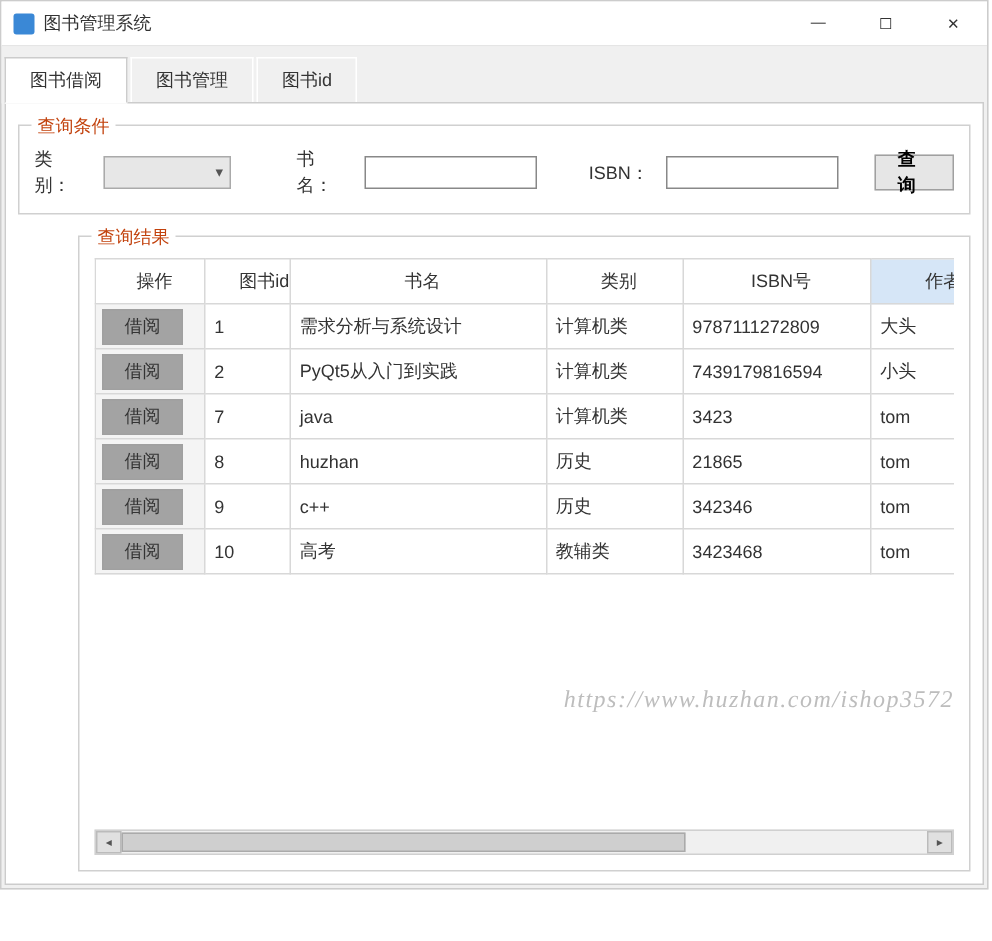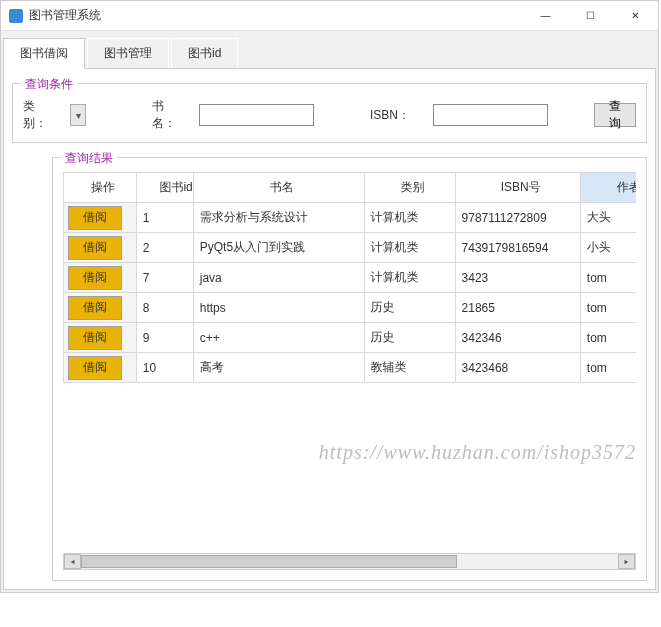--- a/index.html
+++ b/index.html
@@ -84,26 +84,26 @@
     margin-top: 10px;
     padding: 14px 10px 10px 10px;
     position: relative;
   }
   .groupbox-title {
     position: absolute;
     top: -8px;
     left: 8px;
     background: #fff;
     padding: 0 4px;
-    color: #a21caf;
+    color: #c2410c;
   }
   .search-row {
     display: flex;
     align-items: center;
-    gap: 23px;
+    gap: 12px;
   }
   .lbl { color: #333; }
   .combo {
     width: 90px;
     height: 22px;
     border: 1px solid #aaa;
     background: #e7e7e7;
     display: flex;
     align-items: center;
     justify-content: flex-end;
@@ -118,20 +118,21 @@
   }
   .btn {
     height: 24px;
     padding: 0 14px;
     border: 1px solid #a0a0a0;
     background: #e6e6e6;
     display: flex;
     align-items: center;
     justify-content: center;
     cursor: pointer;
+    font-weight: bold;
   }
   .results {
     flex: 1;
     margin-top: 14px;
     display: flex;
     flex-direction: column;
     margin-left: 40px;
   }
   .table-wrap {
     flex: 1;
@@ -152,21 +153,21 @@
     font-weight: normal;
     color: #333;
   }
   th { text-align: center; background: #fff; }
   th.sorted { background: #d6e6f7; }
   .row-btn {
     margin: 2px;
     height: 24px;
     width: 54px;
     border: 1px solid #a0a0a0;
-    background: #eab308;
+    background: #a3a3a3;
     display: flex;
     align-items: center;
     justify-content: center;
     cursor: pointer;
   }
   td.opcell { padding: 0 2px; background: #f4f4f4;}
   .hscroll {
     height: 17px;
     background: #f0f0f0;
     border: 1px solid #d0d0d0;
@@ -190,23 +191,23 @@
     position: absolute;
     left: 0;
     width: 70%;
     height: 13px;
     top: 1px;
     background: #cfcfcf;
     border: 1px solid #aaa;
   }
   .watermark {
     position: absolute;
-    bottom: 116px;
+    bottom: 104px;
     right: 10px;
-    font-size: 20px;
+    font-size: 16px;
     color: #bdbdbd;
     font-style: italic;
     font-family: Georgia, serif;
     pointer-events: none;
     letter-spacing: 1px;
   }
   .col-op { width: 64px; }
   .col-id { width: 50px; text-align: right; }
   .col-name { width: 150px; text-align: center; }
   .col-cat { width: 80px; }
@@ -299,21 +300,21 @@
                 <td>计算机类</td>
                 <td>3423</td>
                 <td>tom</td>
                 <td>苏家屯</td>
               </tr>
               <tr>
                 <td class="opcell">
                   <div class="row-btn">借阅</div>
                 </td>
                 <td>8</td>
-                <td>https</td>
+                <td>huzhan</td>
                 <td>历史</td>
                 <td>21865</td>
                 <td>tom</td>
                 <td>苏家屯</td>
               </tr>
               <tr>
                 <td class="opcell">
                   <div class="row-btn">借阅</div>
                 </td>
                 <td>9</td>

